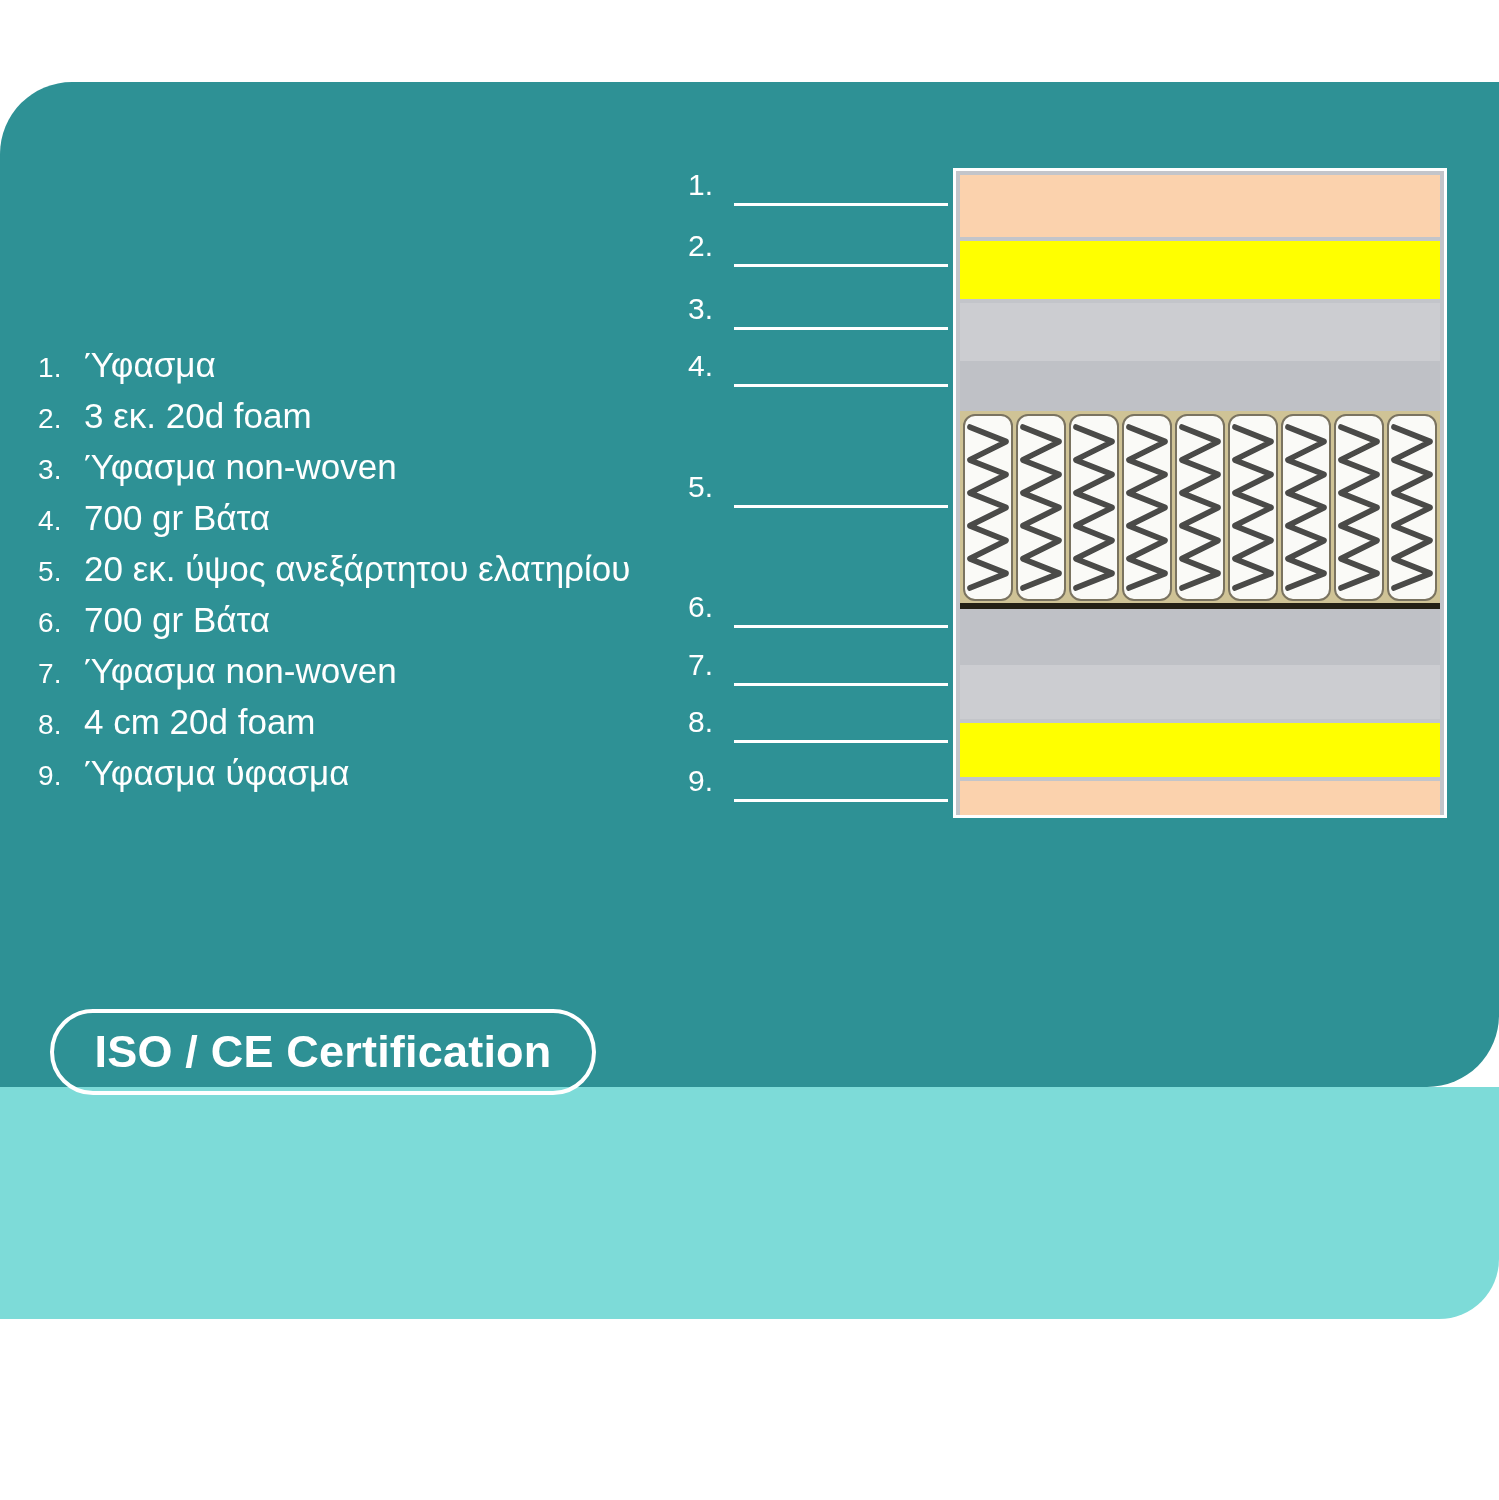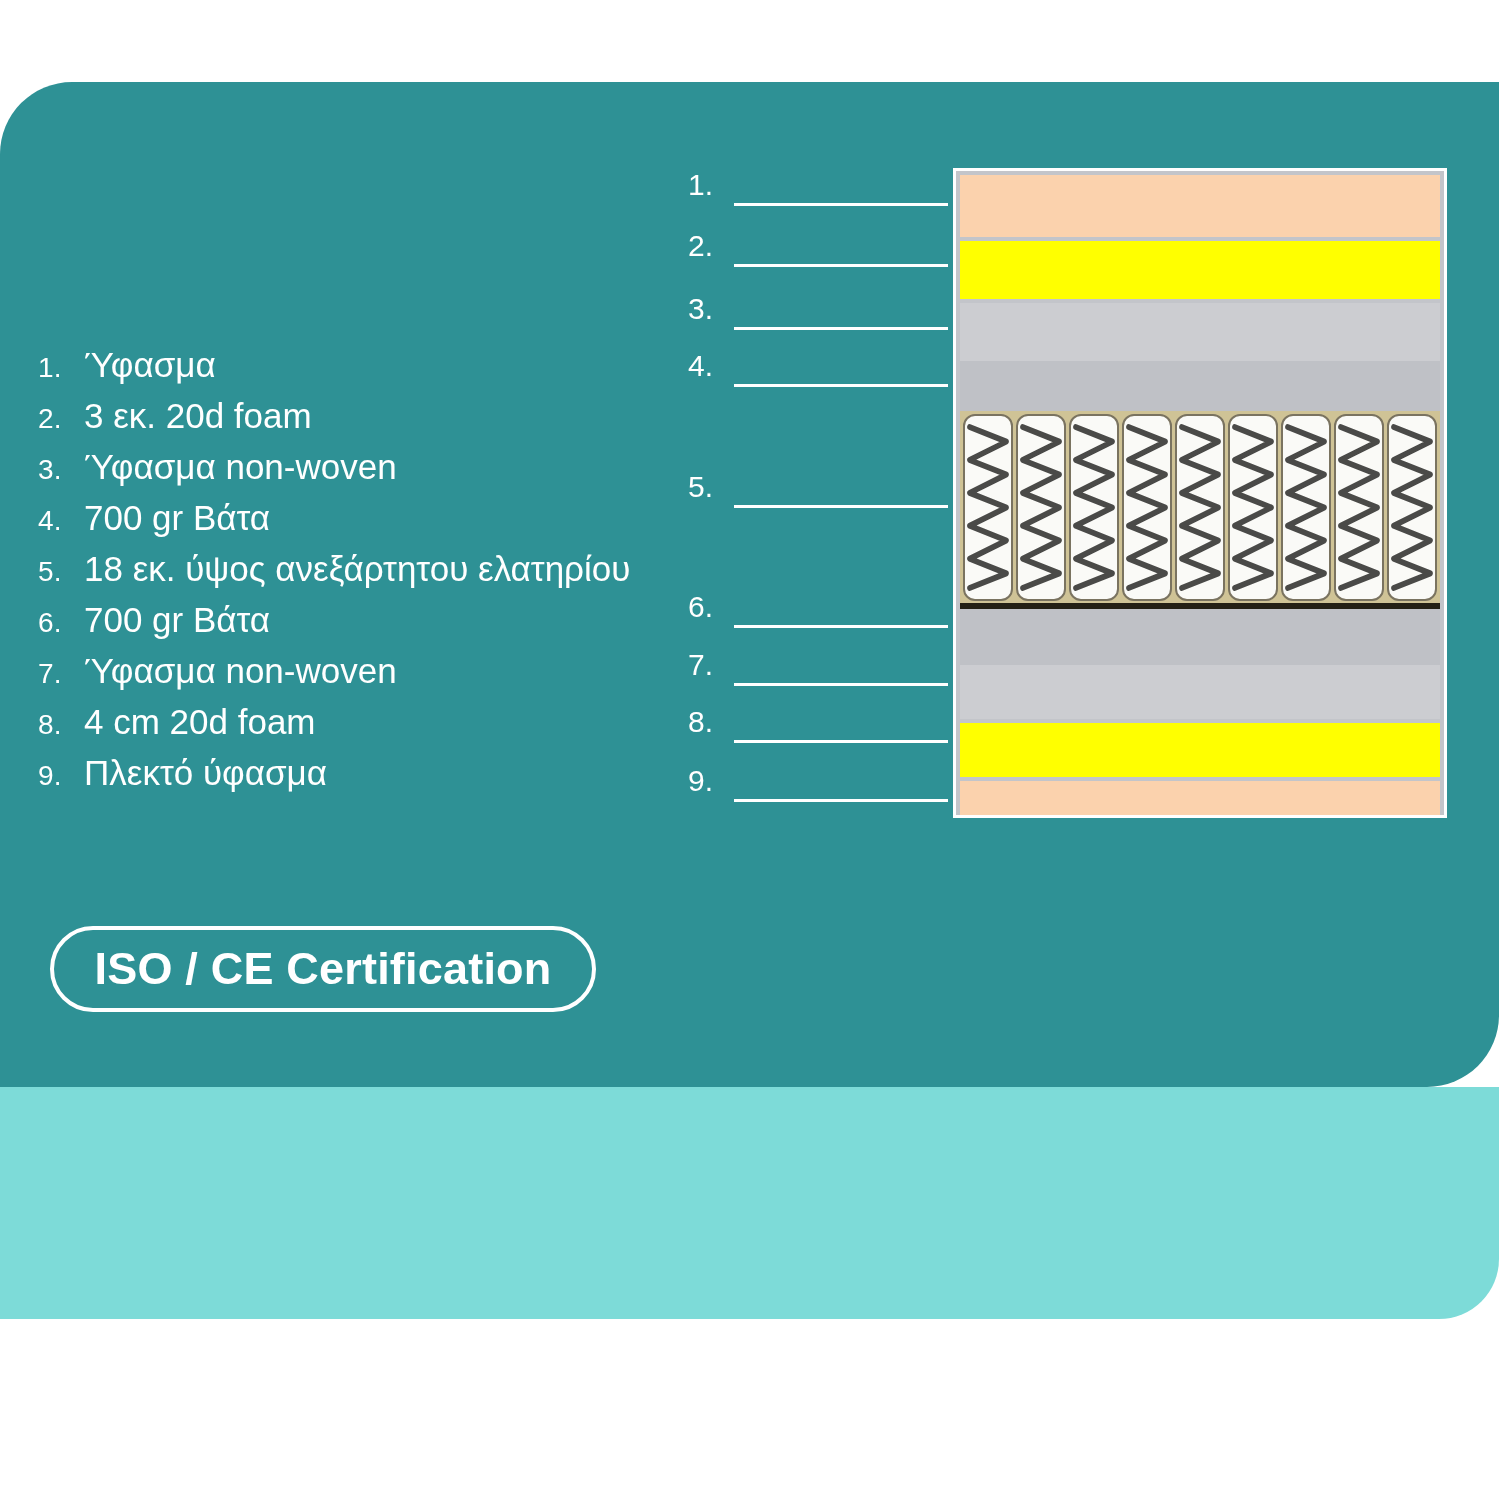--- a/index.html
+++ b/index.html
@@ -59,21 +59,21 @@
   .layer-label {
     font-size: 35px;
     font-weight: 400;
     white-space: nowrap;
   }
 
   
   #iso-badge {
     position: absolute;
     left: 50px;
-    top: 926px;
+    top: 1009px;
     width: 546px;
     height: 86px;
     border: 4px solid #ffffff;
     border-radius: 44px;
     box-sizing: border-box;
     display: flex;
     align-items: center;
     justify-content: center;
   }
   #iso-badge-label {
@@ -192,37 +192,37 @@
     <div class="layer-row">
       <span class="layer-num">3.</span>
       <span class="layer-label">Ύφασμα non-woven</span>
     </div>
     <div class="layer-row">
       <span class="layer-num">4.</span>
       <span class="layer-label">700 gr Βάτα</span>
     </div>
     <div class="layer-row">
       <span class="layer-num">5.</span>
-      <span class="layer-label">18 εκ. ύψος ανεξάρτητου ελατηρίου</span>
+      <span class="layer-label">20 εκ. ύψος ανεξάρτητου ελατηρίου</span>
     </div>
     <div class="layer-row">
       <span class="layer-num">6.</span>
       <span class="layer-label">700 gr Βάτα</span>
     </div>
     <div class="layer-row">
       <span class="layer-num">7.</span>
       <span class="layer-label">Ύφασμα non-woven</span>
     </div>
     <div class="layer-row">
       <span class="layer-num">8.</span>
       <span class="layer-label">4 cm 20d foam</span>
     </div>
     <div class="layer-row">
       <span class="layer-num">9.</span>
-      <span class="layer-label">Πλεκτό ύφασμα</span>
+      <span class="layer-label">Ύφασμα ύφασμα</span>
     </div>
   </div>
 
 <div id="iso-badge">
   <span id="iso-badge-label">ISO / CE Certification</span>
 </div>
 
 <div id="mattress">
     <div class="mlayer mlayer-fabric" style="top: 4px; height: 62px;"></div>
     <div class="mlayer mlayer-foam" style="top: 70px; height: 58px;"></div>

